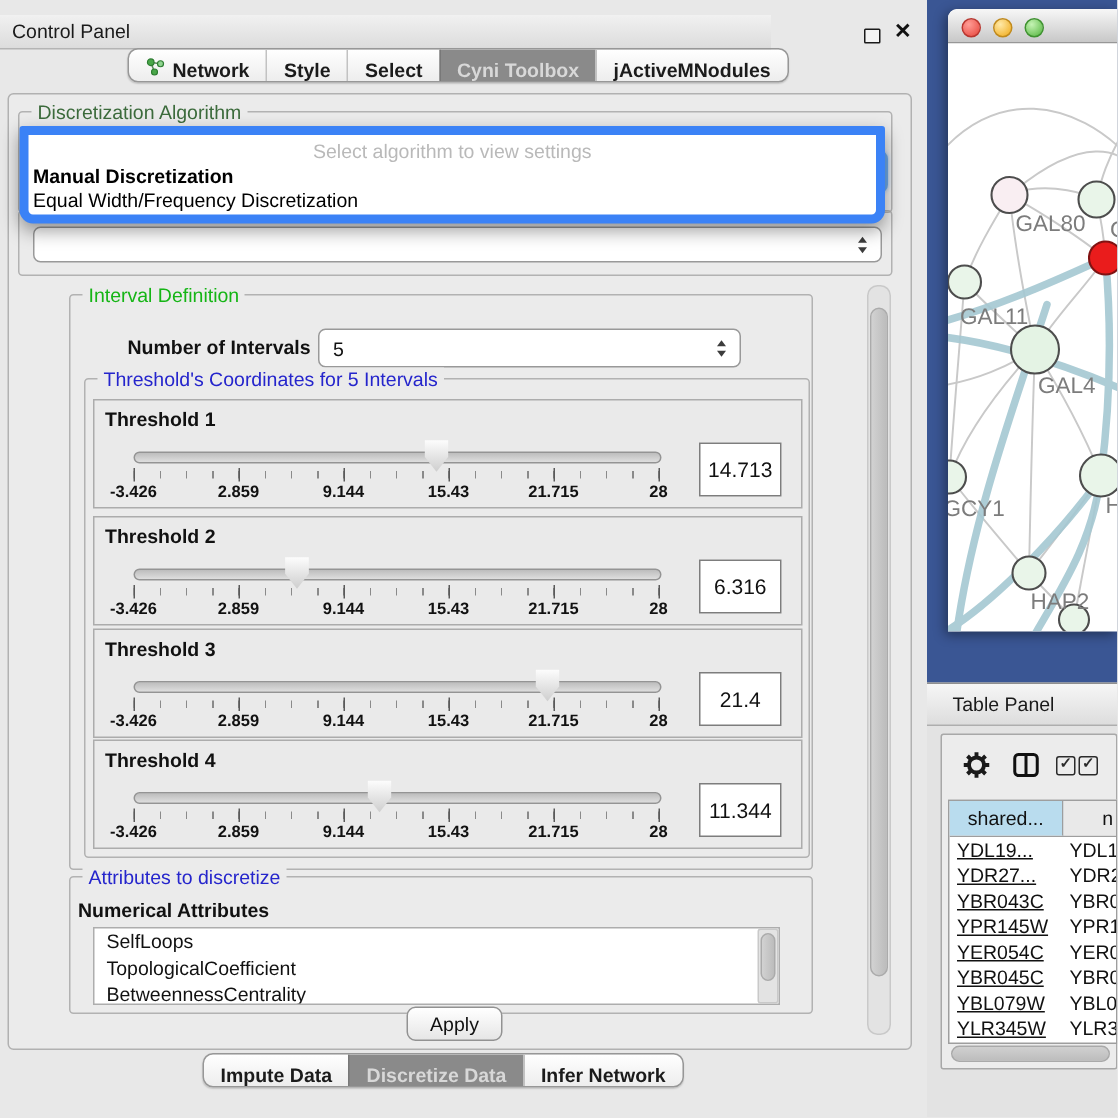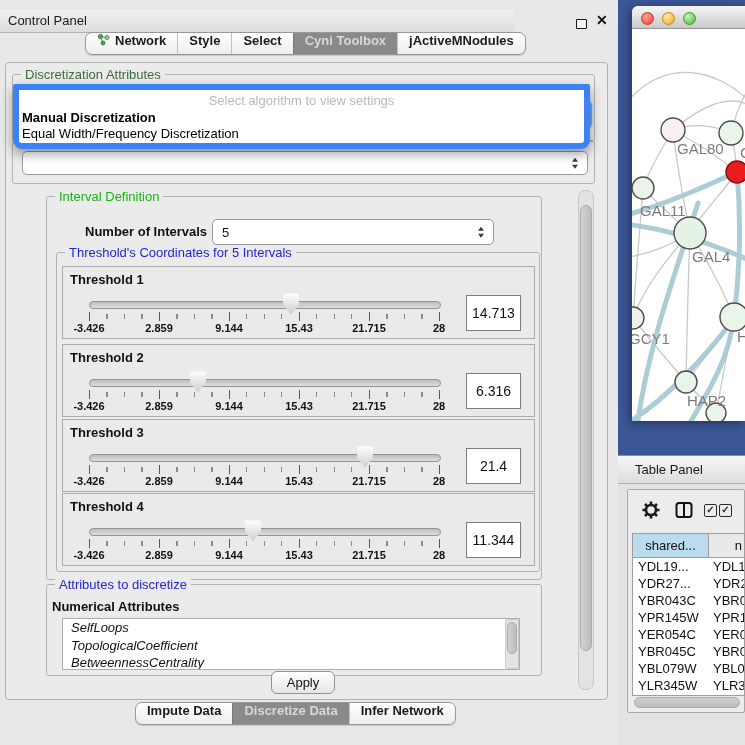--- a/index.html
+++ b/index.html
@@ -9,21 +9,21 @@
 
   
   #titlebar{position:absolute;left:0;top:0;width:514px;height:22px;
     background:linear-gradient(#f1f1f1,#dcdcdc);border-bottom:1px solid #b4b4b4;margin-top:10px;}
   #titlebar .t{position:absolute;left:8px;top:3px;font-size:13px;color:#1a1a1a;}
   #float-btn{position:absolute;left:576px;top:9px;width:9px;height:8px;border:1.6px solid #1a1a1a;border-radius:1px;background:#f4f4f4;}
   #close-btn{position:absolute;left:596px;top:2px;font-size:14px;font-weight:900;color:#111;}
 
   .seg-bar{position:absolute;display:flex;height:21px;border:1px solid #979797;border-radius:7px;
     overflow:hidden;background:linear-gradient(#ffffff,#ededed);box-shadow:0 1px 1px rgba(0,0,0,.15);}
-  .seg{display:flex;align-items:flex-start;gap:5px;padding:0 11px;font-size:13px;font-weight:bold;
+  .seg{display:flex;align-items:flex-end;gap:5px;padding:0 11px;font-size:13px;font-weight:bold;
     color:#1b1b1b;border-left:1px solid #c2c2c2;white-space:nowrap;}
   .seg:first-child{border-left:none;}
   .seg.sel{background:#8a8a8a;color:#d8d8d8;border-left-color:#787878;}
 
   #main-panel{position:absolute;left:5px;top:62px;width:601px;height:636px;
     background:#ebebeb;border:1px solid #b1b1b1;border-radius:4px;}
 
   .grp{position:absolute;border:1px solid #b2b2b2;border-radius:3px;}
   .gtitle{position:absolute;top:-8px;left:8px;background:#ebebeb;padding:0 4px;font-size:13px;white-space:nowrap;}
   .gtitle.green{color:#15b515;}
@@ -66,21 +66,21 @@
   .ticks i{position:absolute;top:0;width:1px;height:9px;background:#5a5a5a;}
   .scale{position:absolute;left:26px;top:55px;width:321px;height:12px;}
   .scale span{position:absolute;width:54px;margin-left:-27px;text-align:center;
     font-size:11px;font-weight:bold;color:#111;}
   .tvalue{position:absolute;left:403px;top:28px;width:53px;height:34px;background:#fff;
     border:1px solid #7d7d7d;font-size:14px;text-align:center;line-height:34px;color:#111;}
 
   
   #attr-list{position:absolute;left:62px;top:618px;width:456px;height:50px;background:#fff;
     border:1px solid #adadad;overflow:hidden;}
-  #attr-list .li{height:17.5px;line-height:17.5px;font-size:13px;padding-left:8px;color:#111;white-space:nowrap;font-style:italic;}
+  #attr-list .li{height:17.5px;line-height:17.5px;font-size:13px;padding-left:8px;color:#111;white-space:nowrap;}
 
   #apply-btn{position:absolute;left:271px;top:671px;width:62px;height:21px;
     background:linear-gradient(#ffffff,#e6e6e6);border:1px solid #929292;border-radius:6px;
     font-size:13px;text-align:center;line-height:21px;color:#111;}
 
   
   #right{position:absolute;left:618px;top:0;width:127px;height:745px;background:#e3e3e3;}
   #desktop{position:absolute;left:0;top:0;width:127px;height:455px;background:#3a5694;}
   #net-window{position:absolute;left:14px;top:6px;width:113px;height:415px;background:#fff;
     border-radius:6px 0 0 0;box-shadow:-2px 2px 8px rgba(0,0,0,.4);overflow:hidden;}
@@ -99,21 +99,21 @@
     border:1px solid #a8a8a8;border-radius:2px;box-sizing:border-box;}
   .cb{position:absolute;width:11px;height:11px;border:1.6px solid #2b2b2b;border-radius:2px;
     font-size:10px;line-height:10px;text-align:center;font-weight:bold;color:#2b2b2b;}
   #tp-table{position:absolute;left:4px;top:43px;width:113px;height:163px;background:#fff;
     border:1px solid #9e9e9e;overflow:hidden;box-sizing:border-box;}
   .hdr{display:flex;height:23px;border-bottom:1px solid #9e9e9e;}
   .hc1{width:75px;background:#b9dcee;border-right:1px solid #9e9e9e;font-size:13px;
     text-align:center;line-height:23px;color:#111;}
   .hc2{flex:1;background:#e9e9e9;font-size:13px;text-align:right;line-height:23px;padding-right:2px;color:#111;}
   .trow{display:flex;height:17px;font-size:13px;line-height:17px;color:#111;}
-  .tc1{width:75px;padding-left:5px;box-sizing:border-box;white-space:nowrap;overflow:hidden;}
+  .tc1{width:75px;padding-left:5px;box-sizing:border-box;white-space:nowrap;overflow:hidden;text-decoration:underline;}
   .tc2{flex:1;padding-left:5px;white-space:nowrap;overflow:hidden;}
   .netlabel{font-size:15px;fill:#7c7c7c;}
 </style>
 </head>
 <body>
 
 <div id="app">
 
   <div id="control-panel" class="abs" style="left:0;top:0;width:618px;height:745px;">
 
@@ -146,21 +146,21 @@
         <span>Cyni Toolbox</span>
       </div>
       <div class="seg">
         <span>jActiveMNodules</span>
       </div>
     </div>
 
     <div id="main-panel"></div>
 
     <div class="grp" style="left:12px;top:74px;width:581px;height:66px;">
-      <span class="gtitle darkgreen">Discretization Attributes</span>
+      <span class="gtitle darkgreen">Discretization Algorithm</span>
     </div>
     <div id="hidden-combo">
       <span class="spin">
           <i class="up"></i>
           <i class="dn"></i>
         </span>
     </div>
 
     <div class="grp" style="left:12px;top:140px;width:581px;height:42px;">
       <span class="gtitle black">Table Data</span>

